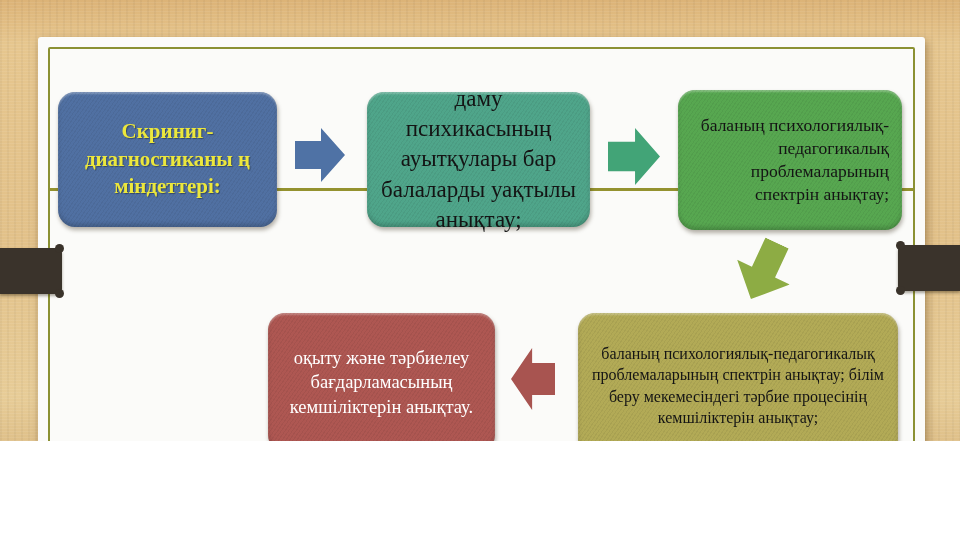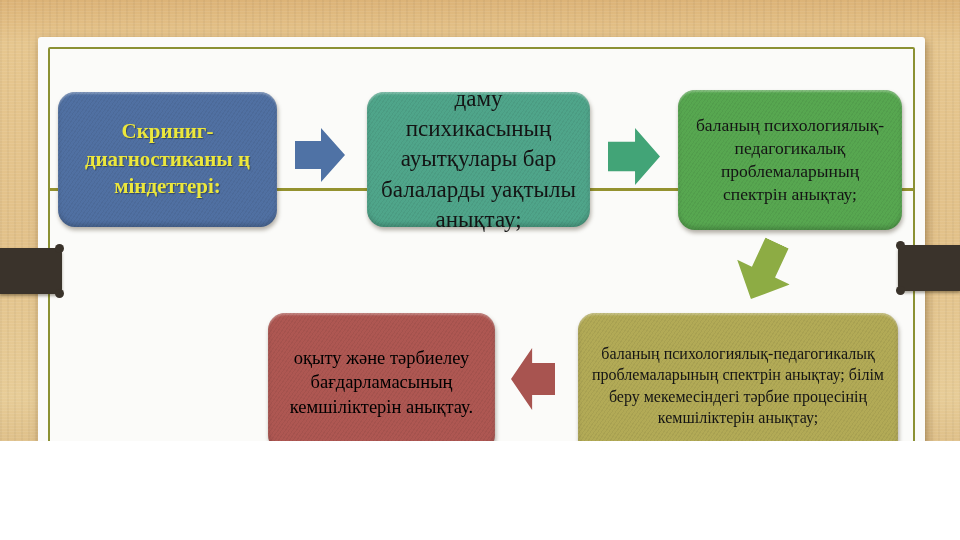--- a/index.html
+++ b/index.html
@@ -95,28 +95,28 @@
 
     <div class="arrow arrow-right a1" style="background-color: rgb(79, 114, 165);"></div>
 
     <div class="box b2" style="background-color: rgb(79, 165, 138);">
       <span class="lbl" style="color: rgb(20, 20, 20);">даму психикасының ауытқулары бар балаларды уақтылы анықтау;</span>
     </div>
 
     <div class="arrow arrow-right a2" style="background-color: rgb(66, 164, 119);"></div>
 
     <div class="box b3" style="background-color: rgb(87, 167, 80);">
-      <span class="lbl" style="color: rgb(20, 20, 20);">баланың психологиялық-педагогикалық проблемаларының спектрін анықтау;</span>
+      <span class="lbl" style="color: rgb(20, 20, 20); text-align: right;">баланың психологиялық-педагогикалық проблемаларының спектрін анықтау;</span>
     </div>
 
     <div class="arrow arrow-down a3" style="background-color: rgb(141, 172, 68);"></div>
 
     <div class="box b4" style="background-color: rgb(178, 170, 86);">
       <span class="lbl" style="color: rgb(20, 20, 20);">баланың психологиялық-педагогикалық проблемаларының спектрін анықтау; білім беру мекемесіндегі тәрбие процесінің кемшіліктерін анықтау;</span>
     </div>
 
     <div class="arrow arrow-left a4" style="background-color: rgb(168, 84, 80);"></div>
 
     <div class="box b5" style="background-color: rgb(174, 87, 82);">
-      <span class="lbl" style="color: #000000;">оқыту және тәрбиелеу бағдарламасының кемшіліктерін анықтау.</span>
+      <span class="lbl" style="color: #ffffff;">оқыту және тәрбиелеу бағдарламасының кемшіліктерін анықтау.</span>
     </div>
   </div>
 </div>
 
 </body></html>

